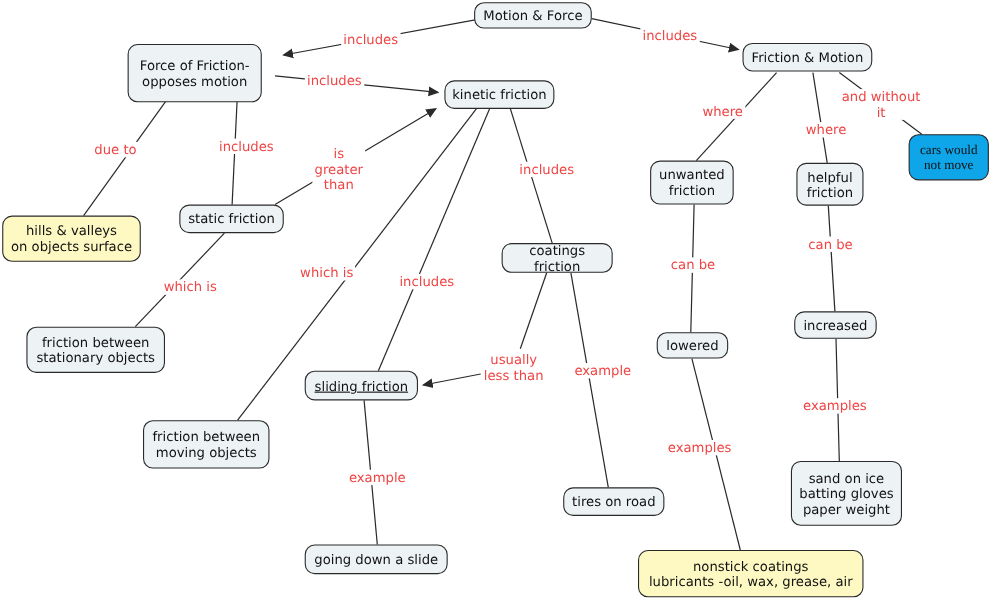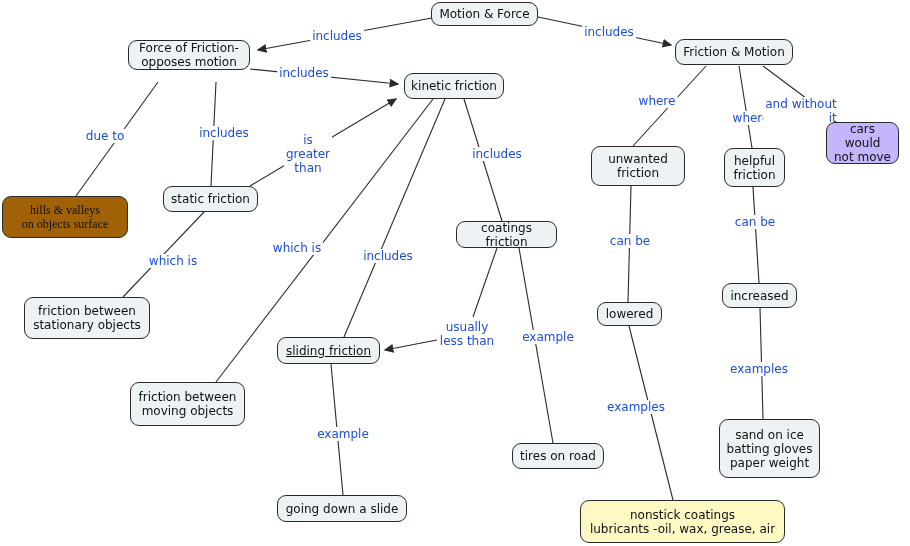--- a/index.html
+++ b/index.html
@@ -39,21 +39,21 @@
     cursor: default;
   }
   .edge-label {
     position: absolute;
     transform: translate(-50%, -50%);
     background: #ffffff;
     white-space: pre-line;
     text-align: center;
     font-size: 12px;
     line-height: 14px;
-    color: #1d4ed8;
+    color: #ef4444;
     padding: 0 2px;
     z-index: 1;
   }
 </style>
 </head>
 <body>
 
 <div id="stage" style="background: rgb(255, 255, 255);">
   <svg id="edge-layer" width="910" height="546" viewBox="0 0 910 546" xmlns="http://www.w3.org/2000/svg">
       <defs>
@@ -86,46 +86,46 @@
 <div class="edge-label" style="left: 337px; top: 36px;">includes</div>
     <div class="edge-label" style="left: 609px; top: 32px;">includes</div>
     <div class="edge-label" style="left: 304px; top: 73px;">includes</div>
     <div class="edge-label" style="left: 105px; top: 136px;">due to</div>
     <div class="edge-label" style="left: 224px; top: 133px;">includes</div>
     <div class="edge-label" style="left: 308px; top: 154px;">is
 greater
 than</div>
     <div class="edge-label" style="left: 657px; top: 101px;">where</div>
     <div class="edge-label" style="left: 751px; top: 118px;">where</div>
-    <div class="edge-label" style="left: 801px; top: 111px; text-align: right;">and without
+    <div class="edge-label" style="left: 801px; top: 95px;">and without
 it</div>
     <div class="edge-label" style="left: 173px; top: 261px;">which is</div>
     <div class="edge-label" style="left: 297px; top: 248px;">which is</div>
     <div class="edge-label" style="left: 388px; top: 256px;">includes</div>
     <div class="edge-label" style="left: 497px; top: 154px;">includes</div>
     <div class="edge-label" style="left: 467px; top: 334px;">usually
 less than</div>
     <div class="edge-label" style="left: 548px; top: 337px;">example</div>
     <div class="edge-label" style="left: 630px; top: 241px;">can be</div>
     <div class="edge-label" style="left: 755px; top: 222px;">can be</div>
     <div class="edge-label" style="left: 343px; top: 434px;">example</div>
     <div class="edge-label" style="left: 636px; top: 407px;">examples</div>
     <div class="edge-label" style="left: 759px; top: 369px;">examples</div>
     <div class="node" style="left: 431px; top: 2px; width: 107px; height: 24px; background: rgb(237, 242, 245); border-color: rgb(42, 42, 42);">Motion &amp; Force</div>
-    <div class="node" style="left: 128px; top: 40px; width: 122px; height: 30px; background: rgb(237, 242, 245); border-color: rgb(42, 42, 42);">Force of Friction-
+    <div class="node" style="left: 116px; top: 40px; width: 122px; height: 53px; background: rgb(237, 242, 245); border-color: rgb(42, 42, 42);">Force of Friction-
 opposes motion</div>
     <div class="node" style="left: 404px; top: 73px; width: 100px; height: 26px; background: rgb(237, 242, 245); border-color: rgb(42, 42, 42);">kinetic friction</div>
     <div class="node" style="left: 675px; top: 39px; width: 118px; height: 26px; background: rgb(237, 242, 245); border-color: rgb(42, 42, 42);">Friction &amp; Motion</div>
-    <div class="node" style="left: 591px; top: 146px; width: 94px; height: 40px; background: rgb(237, 242, 245); border-color: rgb(42, 42, 42);">unwanted
+    <div class="node" style="left: 591px; top: 146px; width: 76px; height: 40px; background: rgb(237, 242, 245); border-color: rgb(42, 42, 42);">unwanted
 friction</div>
     <div class="node" style="left: 724px; top: 148px; width: 61px; height: 39px; background: rgb(237, 242, 245); border-color: rgb(42, 42, 42);">helpful
 friction</div>
-    <div class="node" style="left: 826px; top: 122px; width: 73px; height: 42px; background: #c4b5fd; border-color: rgb(42, 42, 42);">cars would
+    <div class="node" style="left: 826px; top: 122px; width: 73px; height: 42px; background: #0ea5e9; border-color: rgb(42, 42, 42); font-family: Liberation Serif, serif;">cars would
 not move</div>
-    <div class="node" style="left: 2px; top: 196px; width: 126px; height: 42px; background: #a16207; border-color: rgb(42, 42, 42); font-family: Liberation Serif, serif;">hills &amp; valleys
+    <div class="node" style="left: 2px; top: 196px; width: 126px; height: 42px; background: #fef9c3; border-color: rgb(42, 42, 42);">hills &amp; valleys
 on objects surface</div>
     <div class="node" style="left: 163px; top: 186px; width: 95px; height: 26px; background: rgb(237, 242, 245); border-color: rgb(42, 42, 42);">static friction</div>
     <div class="node" style="left: 24px; top: 297px; width: 126px; height: 42px; background: rgb(237, 242, 245); border-color: rgb(42, 42, 42);">friction between
 stationary objects</div>
     <div class="node" style="left: 130px; top: 382px; width: 115px; height: 44px; background: rgb(237, 242, 245); border-color: rgb(42, 42, 42);">friction between
 moving objects</div>
     <div class="node" style="left: 277px; top: 337px; width: 103px; height: 27px; background: rgb(237, 242, 245); border-color: rgb(42, 42, 42); text-decoration: underline;">sliding friction</div>
     <div class="node" style="left: 456px; top: 221px; width: 101px; height: 27px; background: rgb(237, 242, 245); border-color: rgb(42, 42, 42);">coatings friction</div>
     <div class="node" style="left: 277px; top: 495px; width: 130px; height: 27px; background: rgb(237, 242, 245); border-color: rgb(42, 42, 42);">going down a slide</div>
     <div class="node" style="left: 512px; top: 443px; width: 92px; height: 26px; background: rgb(237, 242, 245); border-color: rgb(42, 42, 42);">tires on road</div>

